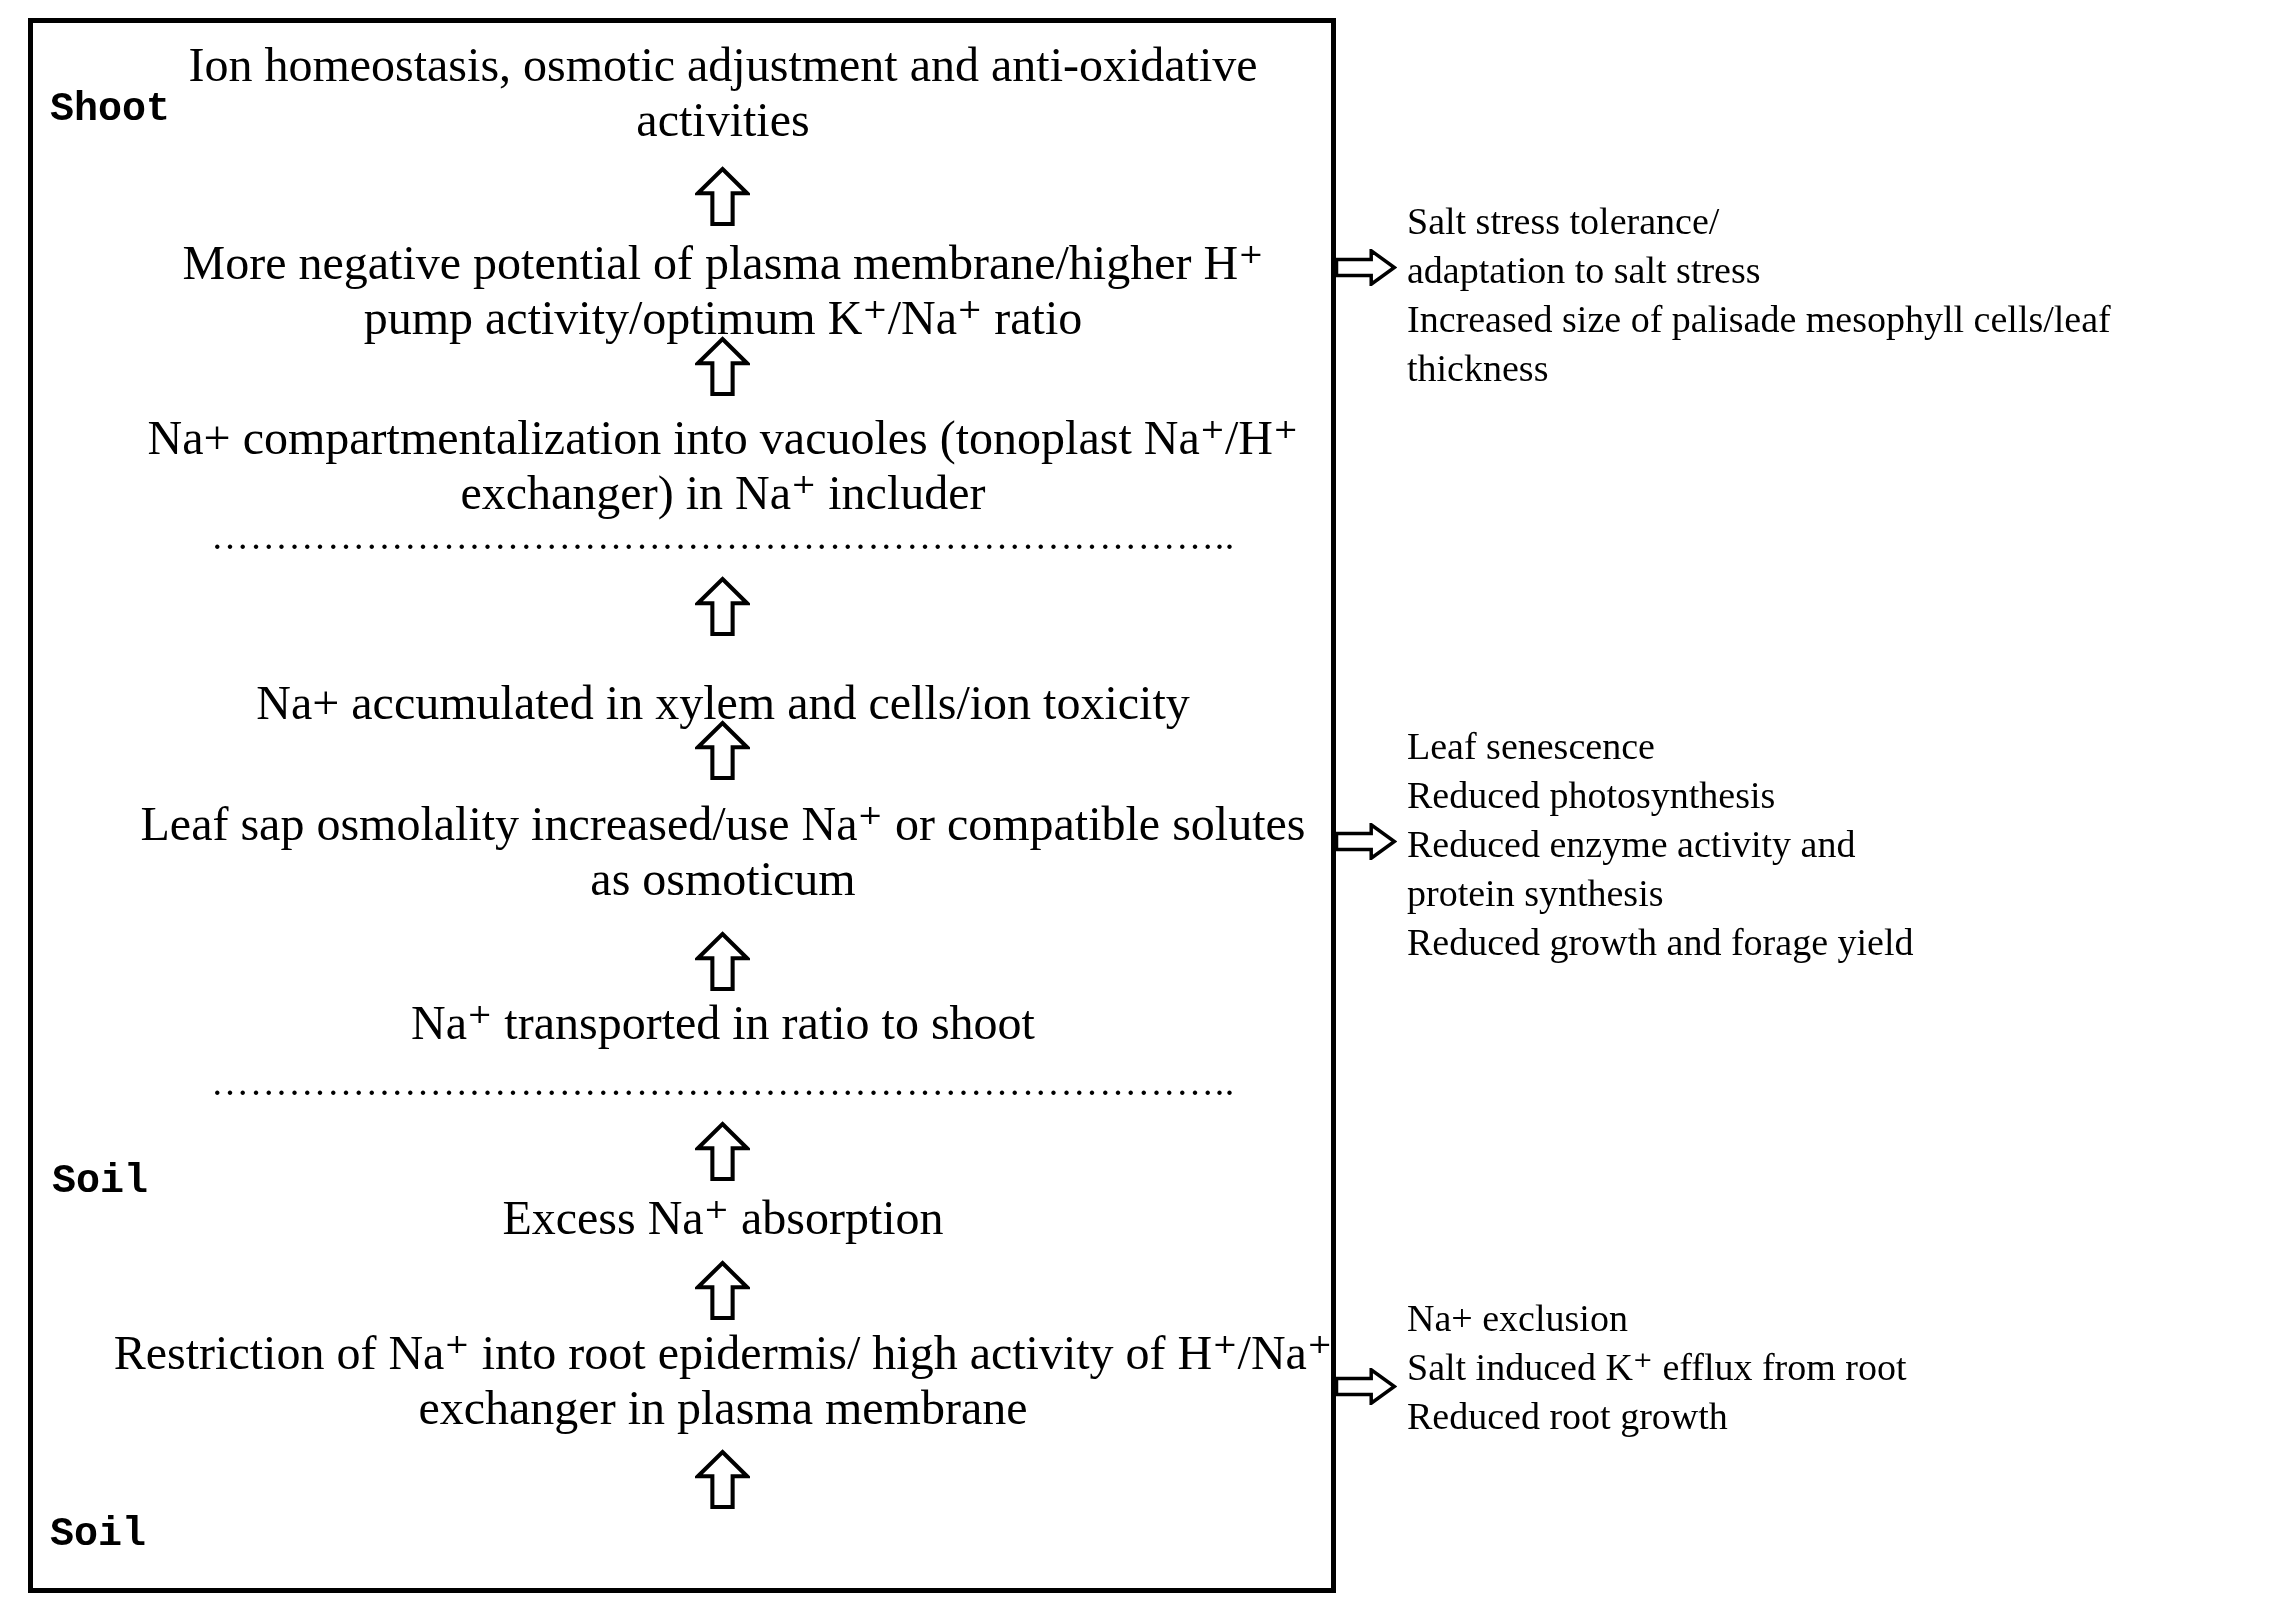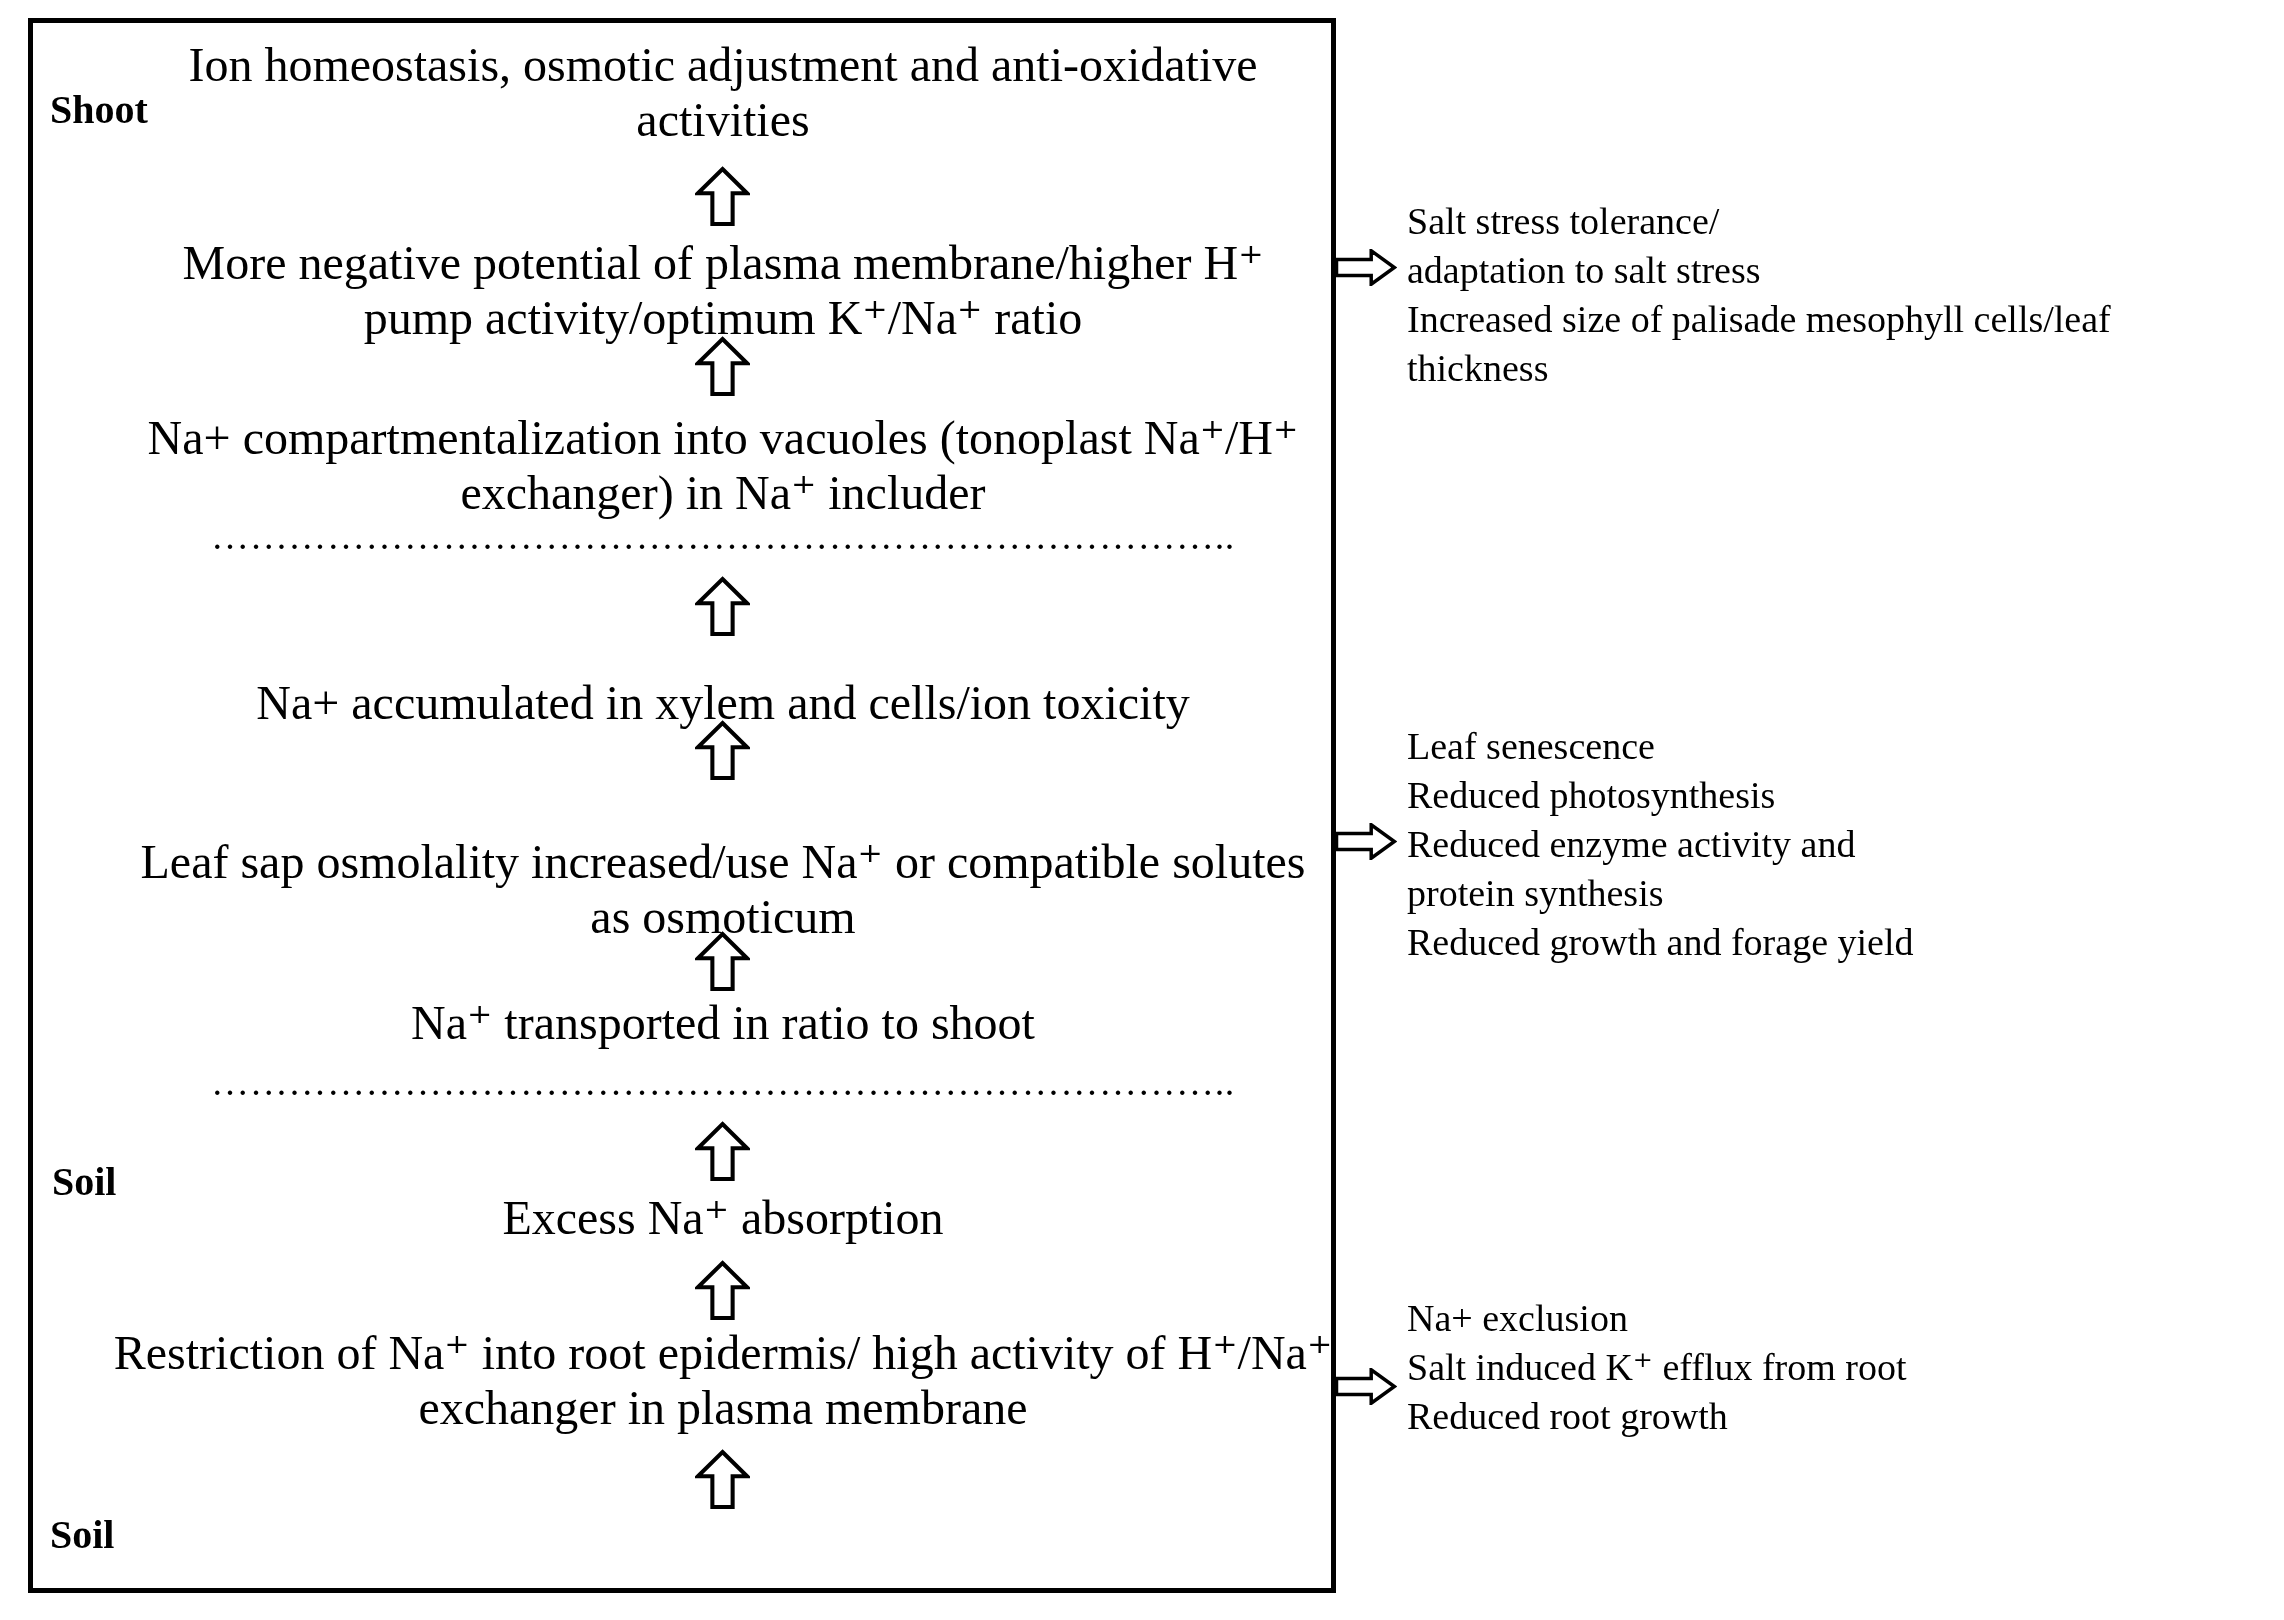--- a/index.html
+++ b/index.html
@@ -10,21 +10,21 @@
     font-family: "Liberation Serif", "DejaVu Serif", serif;
   }
   .flow-box {
     position: absolute; left: 28px; top: 17.5px;
     width: 1308px; height: 1575px;
     border: 5.2px solid #000000; box-sizing: border-box;
     background: #ffffff;
   }
   .side-label {
     position: absolute; font-size: 40px; font-weight: bold;
-    line-height: 47px; white-space: nowrap;
+    line-height: 47px; white-space: nowrap; font-family: Liberation Mono, monospace;
   }
   .step {
     position: absolute; left: 111px; width: 1224px;
     text-align: center; font-size: 48px; line-height: 55px;
     white-space: pre-line;
   }
   .dotted {
     position: absolute; left: 111px; width: 1224px;
     text-align: center; font-size: 38px; line-height: 41px;
     letter-spacing: 0.6px; white-space: nowrap; overflow: hidden;
@@ -70,21 +70,21 @@
   <svg class="up-arrow" style="top:576px;" viewBox="0 0 95 105">
     <polygon points="47.5,5 90,47 65,47 65,100 30,100 30,47 5,47" fill="#ffffff" stroke="#000000" stroke-width="7"></polygon>
   </svg>
 
   <div class="step" style="top:675px;">Na+ accumulated in xylem and cells/ion toxicity</div>
 
   <svg class="up-arrow" style="top:720px;" viewBox="0 0 95 105">
     <polygon points="47.5,5 90,47 65,47 65,100 30,100 30,47 5,47" fill="#ffffff" stroke="#000000" stroke-width="7"></polygon>
   </svg>
 
-  <div class="step" style="top:796px;margin-top:38px;">Leaf sap osmolality increased/use Na⁺ or compatible solutes
+  <div class="step" style="top:796px;">Leaf sap osmolality increased/use Na⁺ or compatible solutes
 as osmoticum</div>
 
   <svg class="up-arrow" style="top:931px;" viewBox="0 0 95 105">
     <polygon points="47.5,5 90,47 65,47 65,100 30,100 30,47 5,47" fill="#ffffff" stroke="#000000" stroke-width="7"></polygon>
   </svg>
 
   <div class="step" style="top:995px;">Na⁺ transported in ratio to shoot</div>
 
   <div class="dotted" style="top:1062px;">……………………………………………………………………..</div>
 

